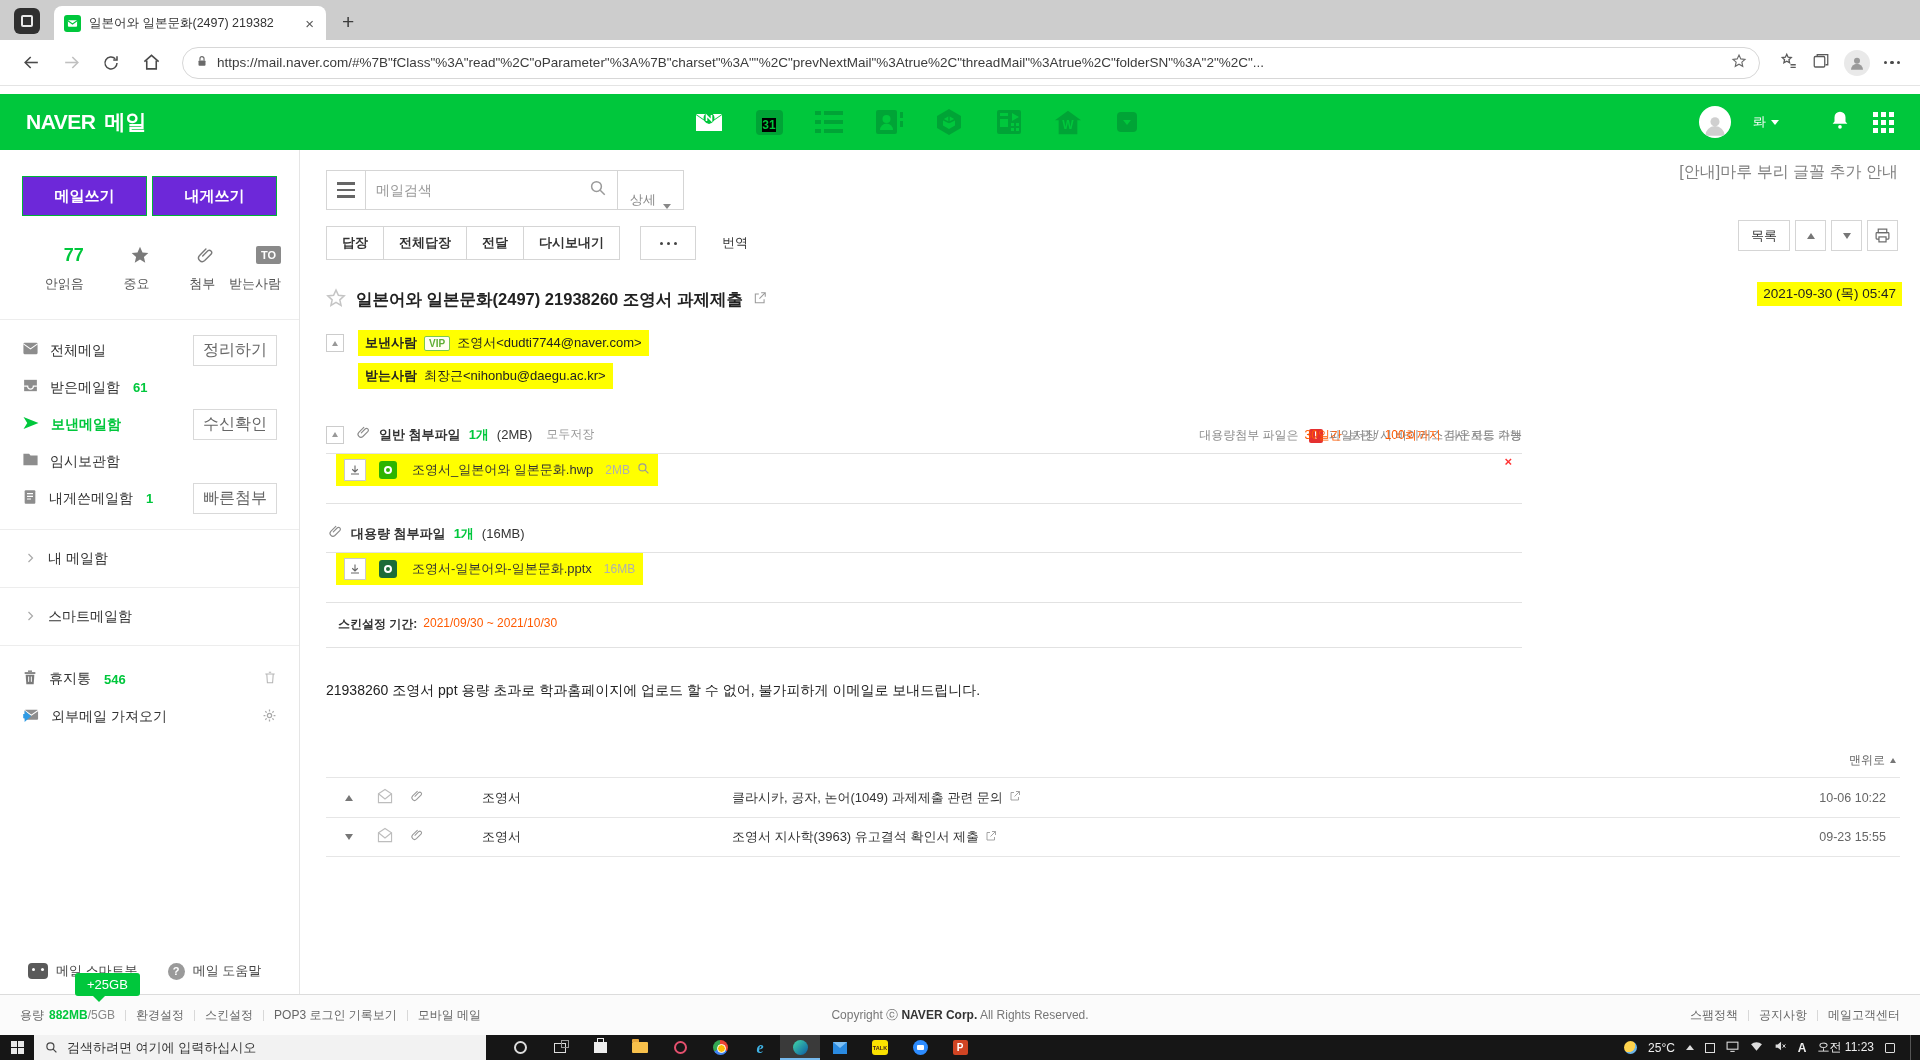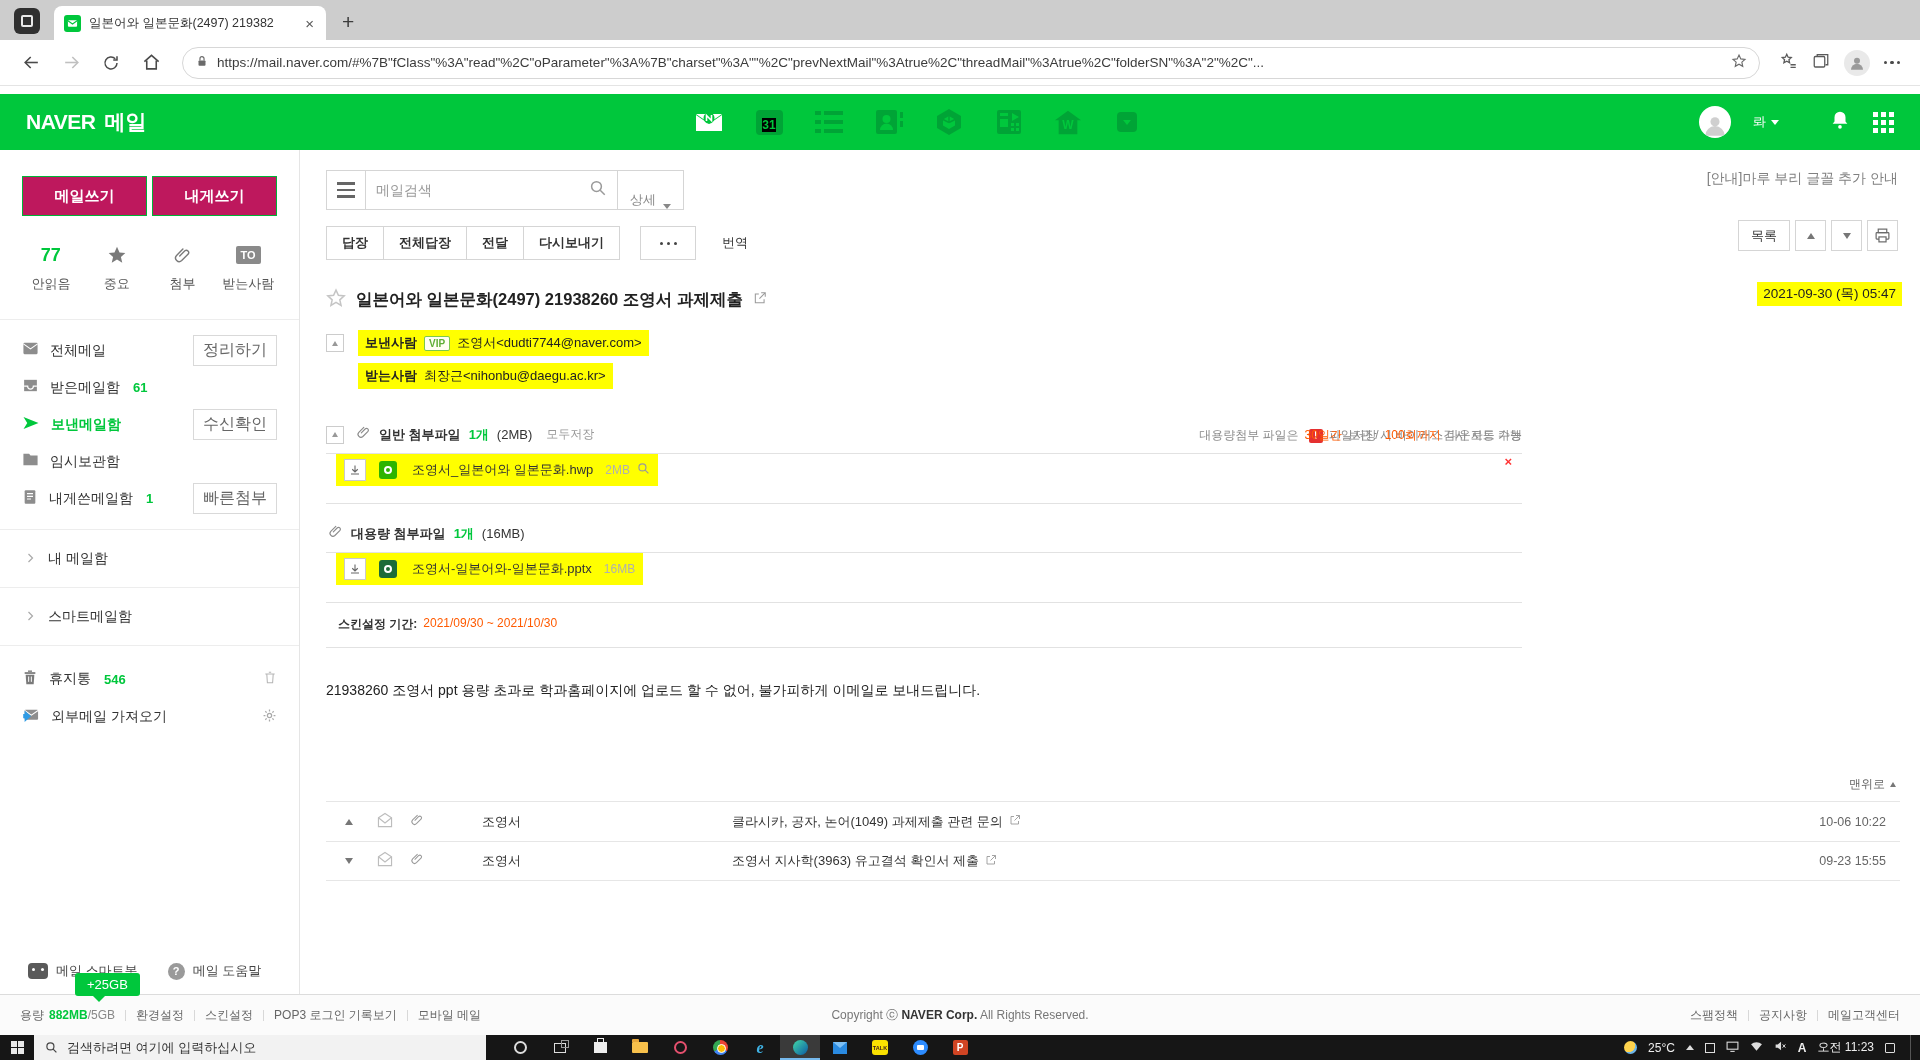--- a/index.html
+++ b/index.html
@@ -42,23 +42,23 @@
   .dotgrid{display:grid;grid-template-columns:repeat(3,5px);grid-gap:3px}
   .dotgrid i{width:5px;height:5px;background:#fff;display:block}
 
   
   .content{flex:1;display:flex;min-height:0}
   .sidebar{width:300px;border-right:1px solid #e5e5e5;position:relative;padding-top:26px;flex:none}
   .main{flex:1;position:relative;padding:20px 20px 0 26px;min-width:0}
 
   
   .compose-row{display:flex;gap:5px;margin:0 22px}
-  .compose-btn{flex:1;height:40px;background:#be185d;border:1px solid #00b336;color:#fff;font-weight:bold;font-size:15px;display:flex;align-items:center;justify-content:center}
+  .compose-btn{flex:1;height:40px;background:#6d28d9;border:1px solid #00b336;color:#fff;font-weight:bold;font-size:15px;display:flex;align-items:center;justify-content:center}
   .stats{display:flex;margin:28px 18px 0}
-  .stat{flex:1;display:flex;flex-direction:column;align-items:center;gap:9px}
+  .stat{flex:1;display:flex;flex-direction:column;align-items:flex-end;gap:9px}
   .stat-val{font-size:18px;font-weight:bold;color:#00c73c;height:22px;display:flex;align-items:center}
   .stat-ico{height:22px;display:flex;align-items:center}
   .stat-lbl{font-size:13px;color:#555}
   .to-badge{background:#8a8a8a;color:#fff;font-size:11px;font-weight:bold;padding:3px 5px;border-radius:2px}
   .side-sec{border-top:1px solid #ededed;margin-top:26px;padding:12px 0}
   .f-item{height:37px;display:flex;align-items:center;padding:0 22px;gap:11px}
   .f-label{font-size:14px;color:#333}
   .f-label.active{color:#00c73c;font-weight:bold}
   .f-count{font-size:13px;font-weight:bold;color:#00c73c;margin-left:2px}
   .f-action{margin-left:auto;border:1px solid #d9d9d9;background:#fff;font-size:16px;color:#666;padding:4px 9px}
@@ -76,21 +76,21 @@
 
   
   .search-row{display:flex;align-items:center}
   .hamb{width:40px;height:40px;border:1px solid #d5d5d5;display:flex;flex-direction:column;justify-content:center;gap:4px;align-items:center;background:#fff}
   .hamb i{width:18px;height:2.5px;background:#666;display:block}
   .msearch{width:252px;height:40px;border:1px solid #d5d5d5;border-left:none;display:flex;align-items:center;padding:0 10px;gap:6px}
   .msearch input{border:none;outline:none;flex:1;font-size:14px;color:#0c4a6e;font-family:inherit}
   .msearch input::placeholder{color:#9a9a9a}
   .detail-dd{height:40px;border:1px solid #d5d5d5;border-left:none;display:flex;align-items:flex-end;gap:7px;padding:0 12px;font-size:13px;color:#888;background:#fff}
   .caret-g{width:0;height:0;border-left:4px solid transparent;border-right:4px solid transparent;border-top:5px solid #888}
-  .notice{position:absolute;right:22px;top:20px;font-size:14px;color:#808080}
+  .notice{position:absolute;right:22px;top:12px;font-size:16px;color:#808080}
   .action-row{display:flex;align-items:center;margin-top:16px}
   .abtn{height:34px;border:1px solid #d5d5d5;background:#fff;font-size:13px;font-weight:bold;color:#333;padding:0 15px;display:flex;align-items:center;margin-left:-1px}
   .abtn:first-child{margin-left:0}
   .more-btn{height:34px;width:56px;border:1px solid #d5d5d5;background:#fff;margin-left:20px;display:flex;align-items:center;justify-content:center;gap:4px}
   .more-btn i{width:3px;height:3px;border-radius:50%;background:#444}
   .translate{margin-left:26px;font-size:13px;color:#333}
   .right-controls{position:absolute;right:22px;top:70px;display:flex;align-items:center;gap:5px}
   .rc-btn{height:31px;border:1px solid #d5d5d5;background:#fff;display:flex;align-items:center;justify-content:center;font-size:13px;color:#333;padding:0 12px}
   .rc-sq{width:31px;padding:0}
   .tri-up{width:0;height:0;border-left:4.5px solid transparent;border-right:4.5px solid transparent;border-bottom:6px solid #777}
@@ -132,21 +132,21 @@
   .note{font-size:12px;color:#8a8a8a}
   .note .hot{color:#ff5a00}
   .period-row{margin-top:13px;padding-left:12px;font-size:12px;display:flex;gap:6px}
   .period-lbl{color:#333;font-weight:bold}
   .period-val{color:#ff5a00}
   .att-hr{border-top:1px solid #e2e2e2;margin-top:14px}
 
   .mail-body{margin-top:34px;font-size:14px;color:#222}
 
   
-  .thread{margin-top:76px}
+  .thread{margin-top:52px}
   .gotop{display:flex;justify-content:flex-end;align-items:center;gap:5px;font-size:12px;color:#666;padding-right:4px}
   .gotop .tri-up{border-left-width:3.5px;border-right-width:3.5px;border-bottom-width:5px;border-bottom-color:#777}
   .trow{height:40px;display:flex;align-items:center;border-top:1px solid #e6e6e6;padding:0 6px}
   .trow:last-child{border-bottom:1px solid #e6e6e6}
   .trow .tri{margin-left:6px;width:22px;display:flex;justify-content:center}
   .t-env{margin-left:16px}
   .t-clip{margin-left:16px}
   .t-sender{font-size:13px;color:#333;margin-left:58px;width:250px}
   .t-subject{font-size:13px;color:#333;display:flex;align-items:center;gap:6px}
   .t-date{margin-left:auto;font-size:12.5px;color:#666;padding-right:8px}

